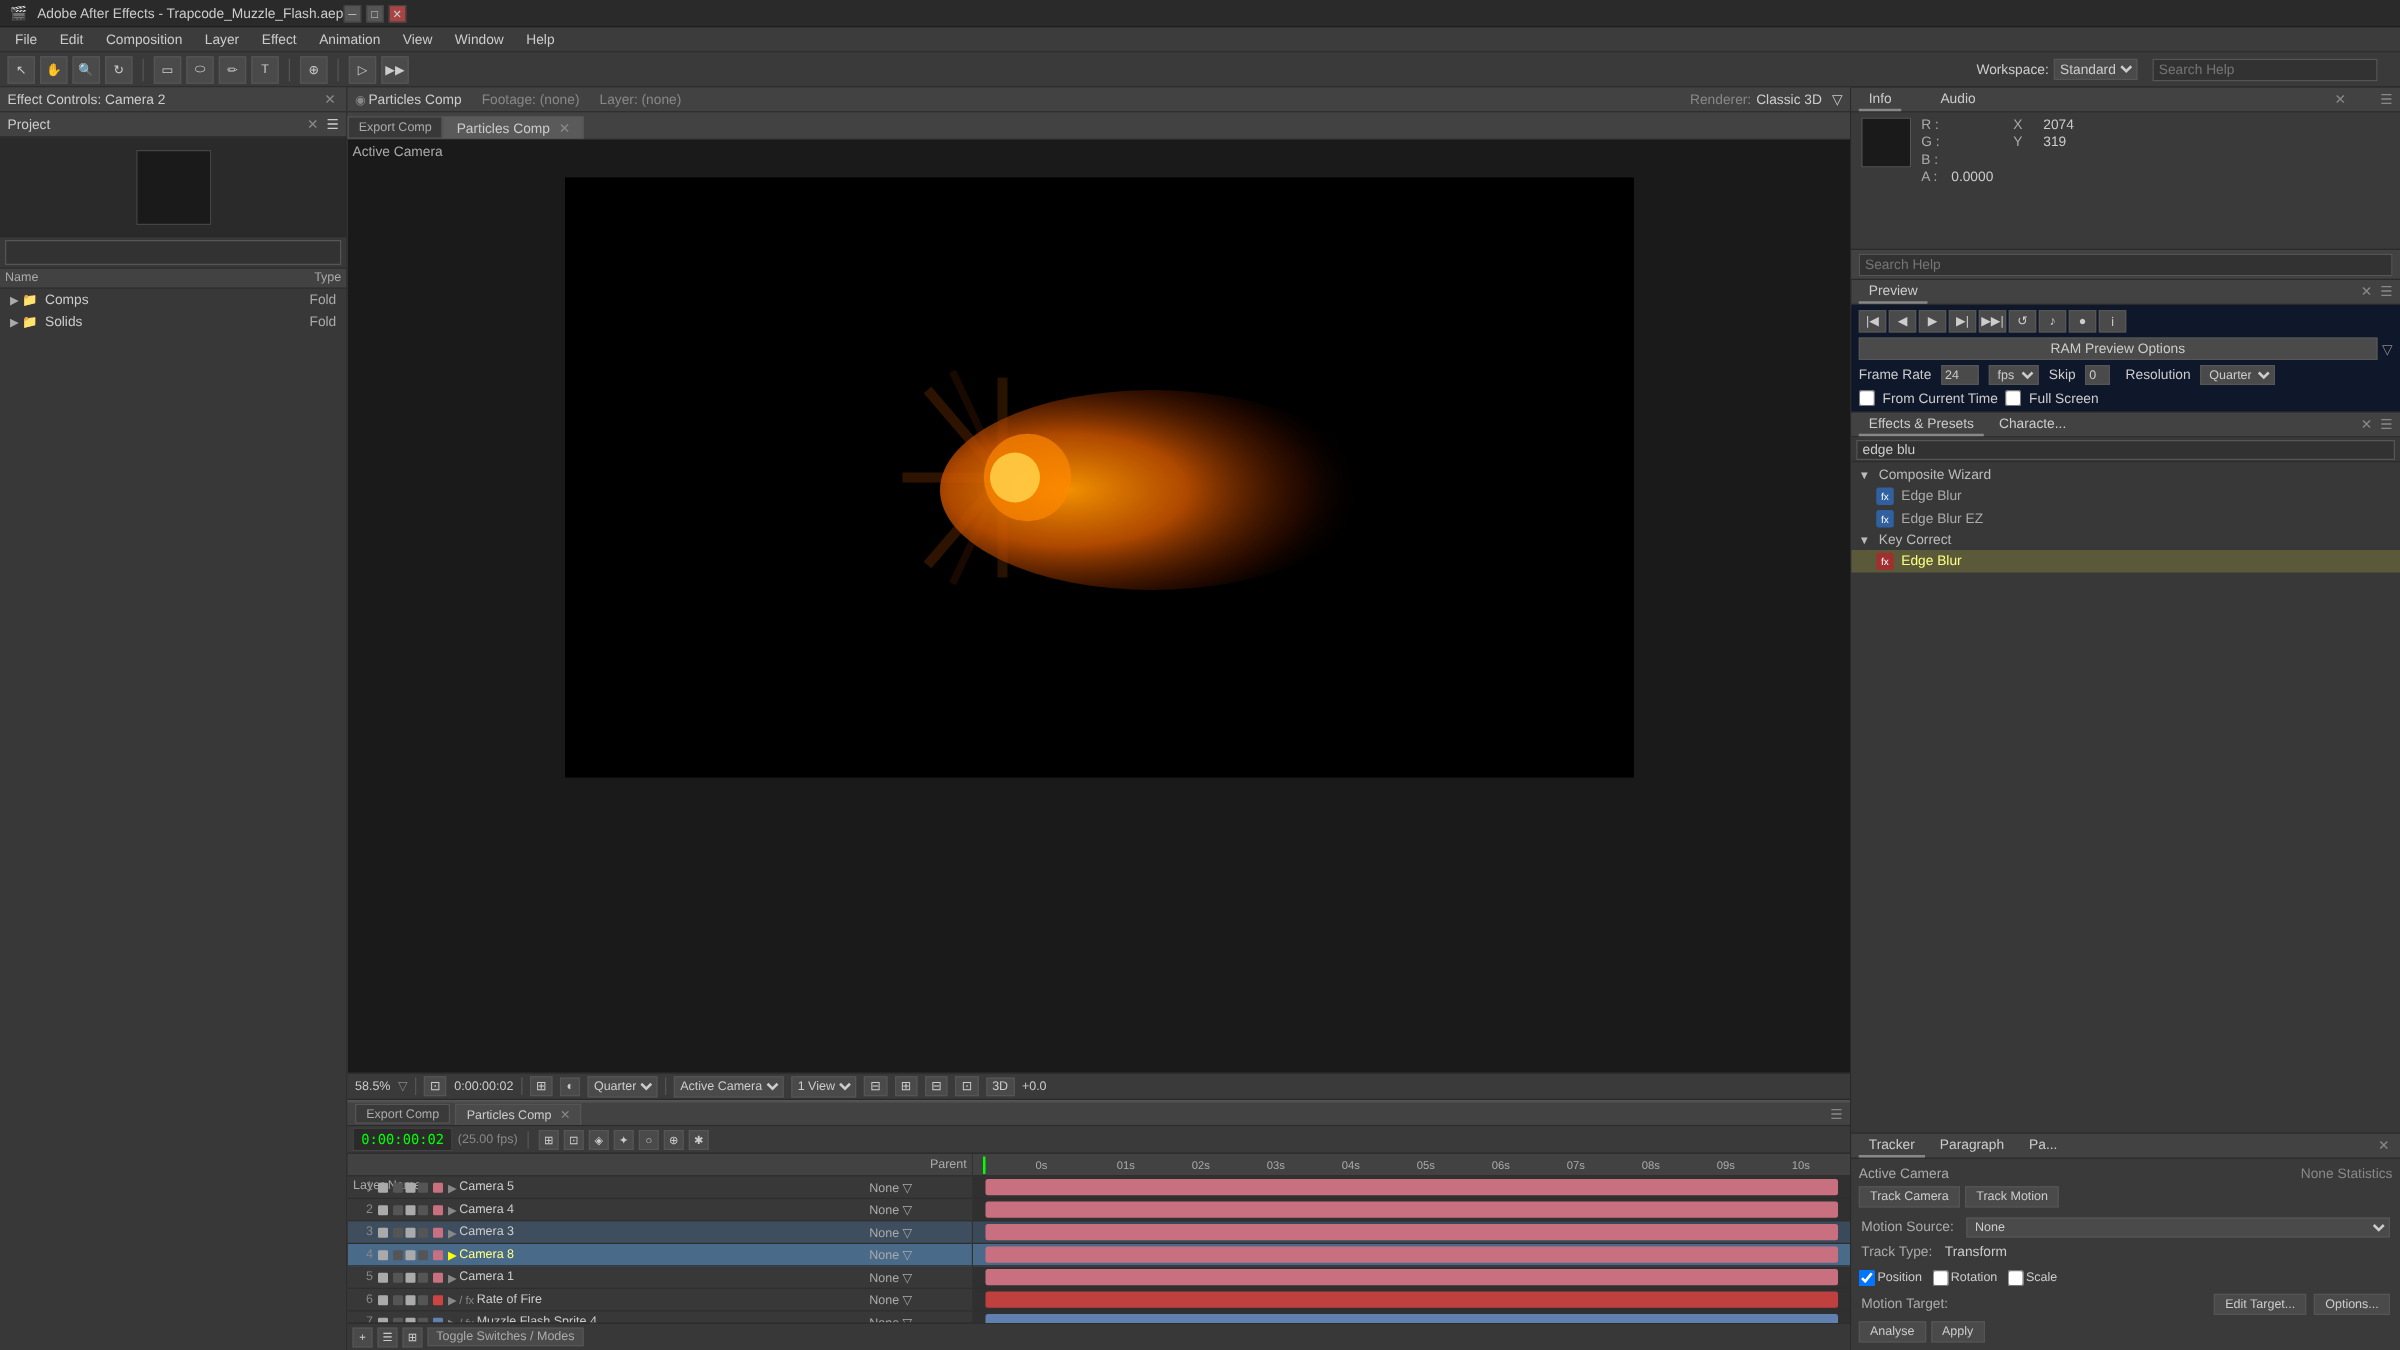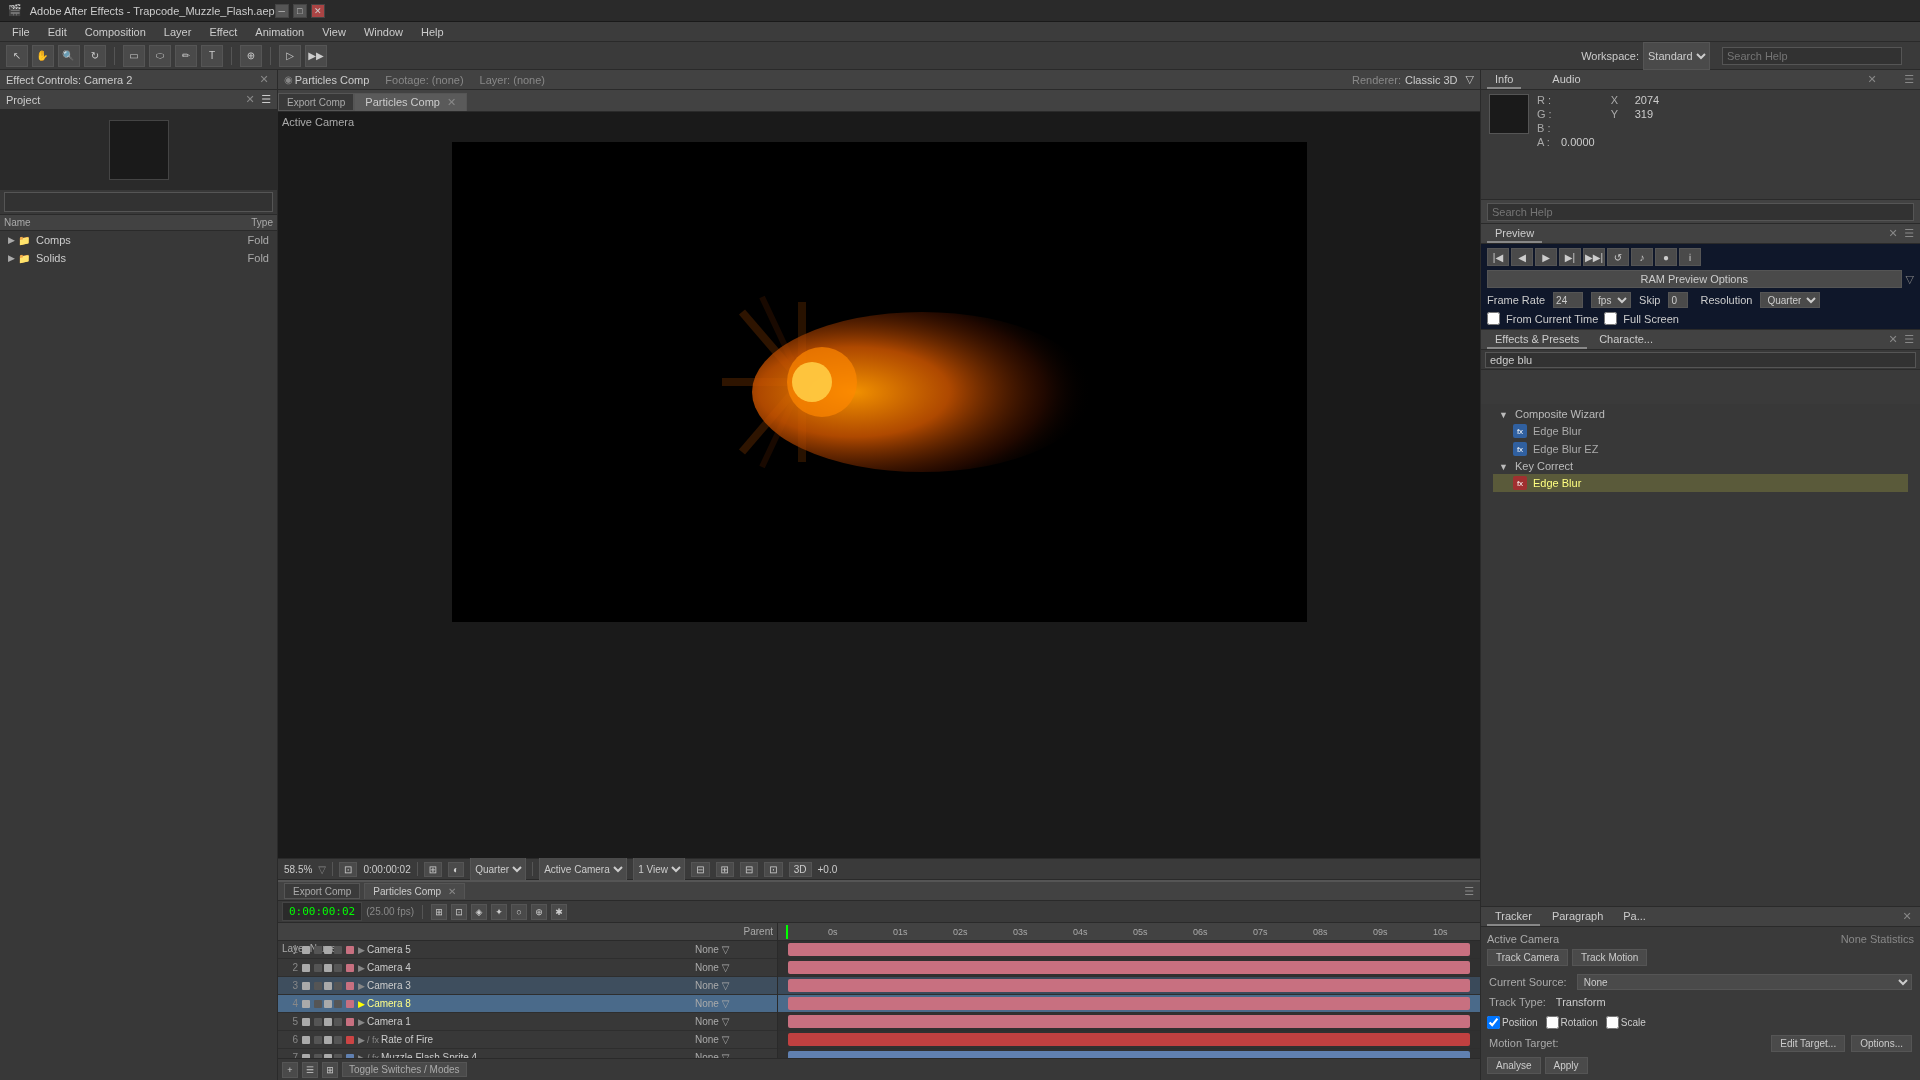--- a/index.html
+++ b/index.html
@@ -241,21 +241,21 @@
       border: 1px solid #555;
       color: #ccc;
       font-size: 10px;
       cursor: pointer;
     }
     .vc-select {
       background: #4a4a4a;
       border: 1px solid #555;
       color: #ccc;
       font-size: 10px;
-      height: 28px;
+      height: 17px;
     }
     #timeline-header {
       height: 20px;
       background: #424242;
       display: flex;
       align-items: center;
       padding: 0 6px;
       border-bottom: 1px solid #2a2a2a;
       border-top: 1px solid #555;
       gap: 4px;
@@ -491,22 +491,21 @@
       background: #323232;
       border: 1px solid #555;
       color: #ccc;
       padding: 0 4px;
       font-size: 11px;
     }
     #effects-list {
       flex: 1;
       background: #383838;
       overflow-y: auto;
-      padding: 2px 12px;
-      margin-top: 34px;
+      padding: 2px 0;
     }
     .effects-category {
       padding: 2px 6px;
       font-size: 11px;
       color: #bbb;
       cursor: pointer;
     }
     .effects-item {
       display: flex;
       align-items: center;
@@ -1096,21 +1095,21 @@
           <span style="color:#aaa; font-size:11px;">Active Camera</span>
           <span style="color:#888; font-size:11px;">None Statistics</span>
         </div>
 
         <div style="display:flex; gap:4px; margin-bottom:6px;">
           <button class="tracker-btn">Track Camera</button>
           <button class="tracker-btn">Track Motion</button>
         </div>
 
         <div class="tracker-row">
-          <span style="color:#aaa;">Current Source:</span>
+          <span style="color:#aaa;">Motion Source:</span>
           <select class="mini-select" style="margin-left:4px; flex:1;">
             <option>None</option>
           </select>
         </div>
 
         <div class="tracker-row">
           <span style="color:#aaa;">Track Type:</span>
           <span style="margin-left:4px; color:#ccc;">Transform</span>
         </div>
 

